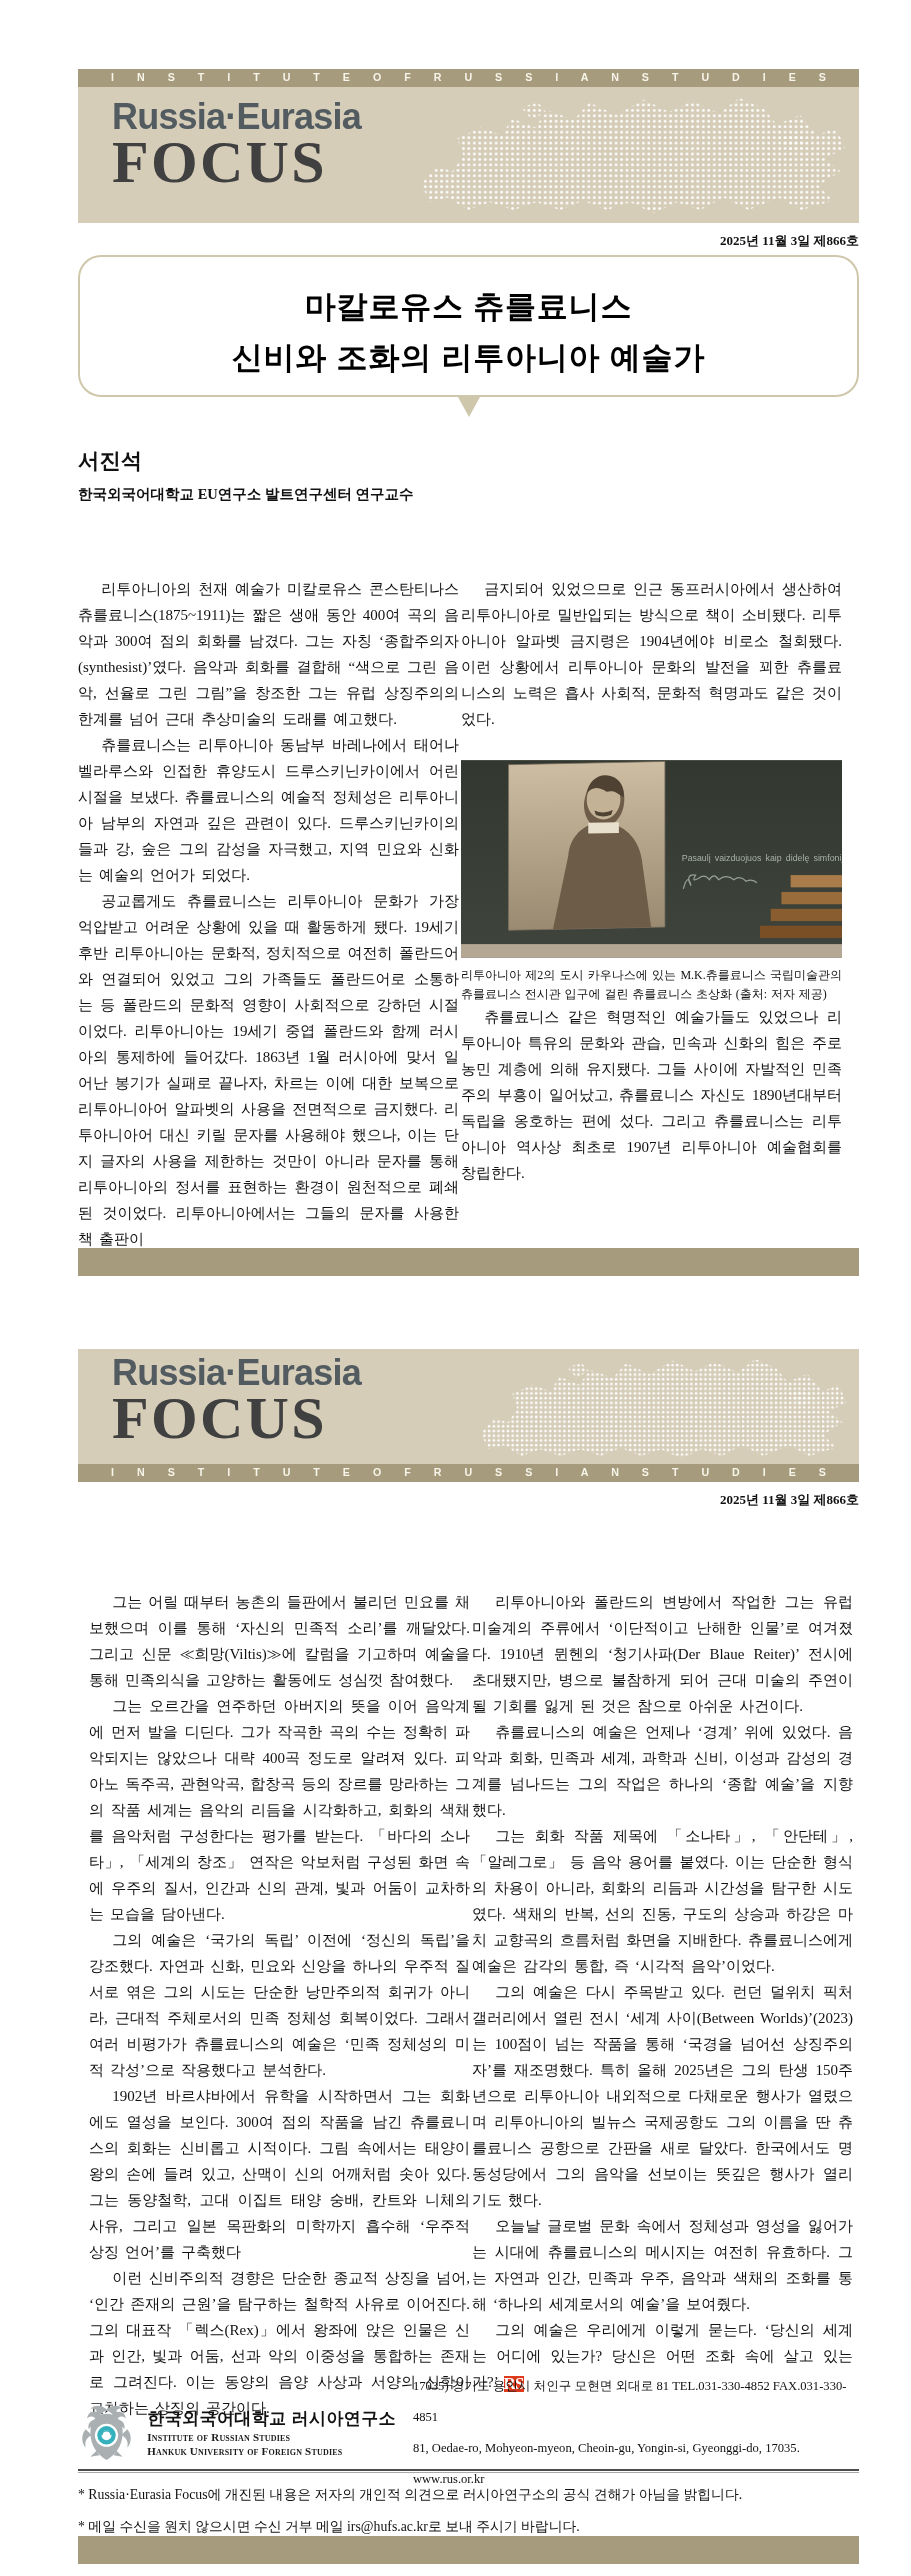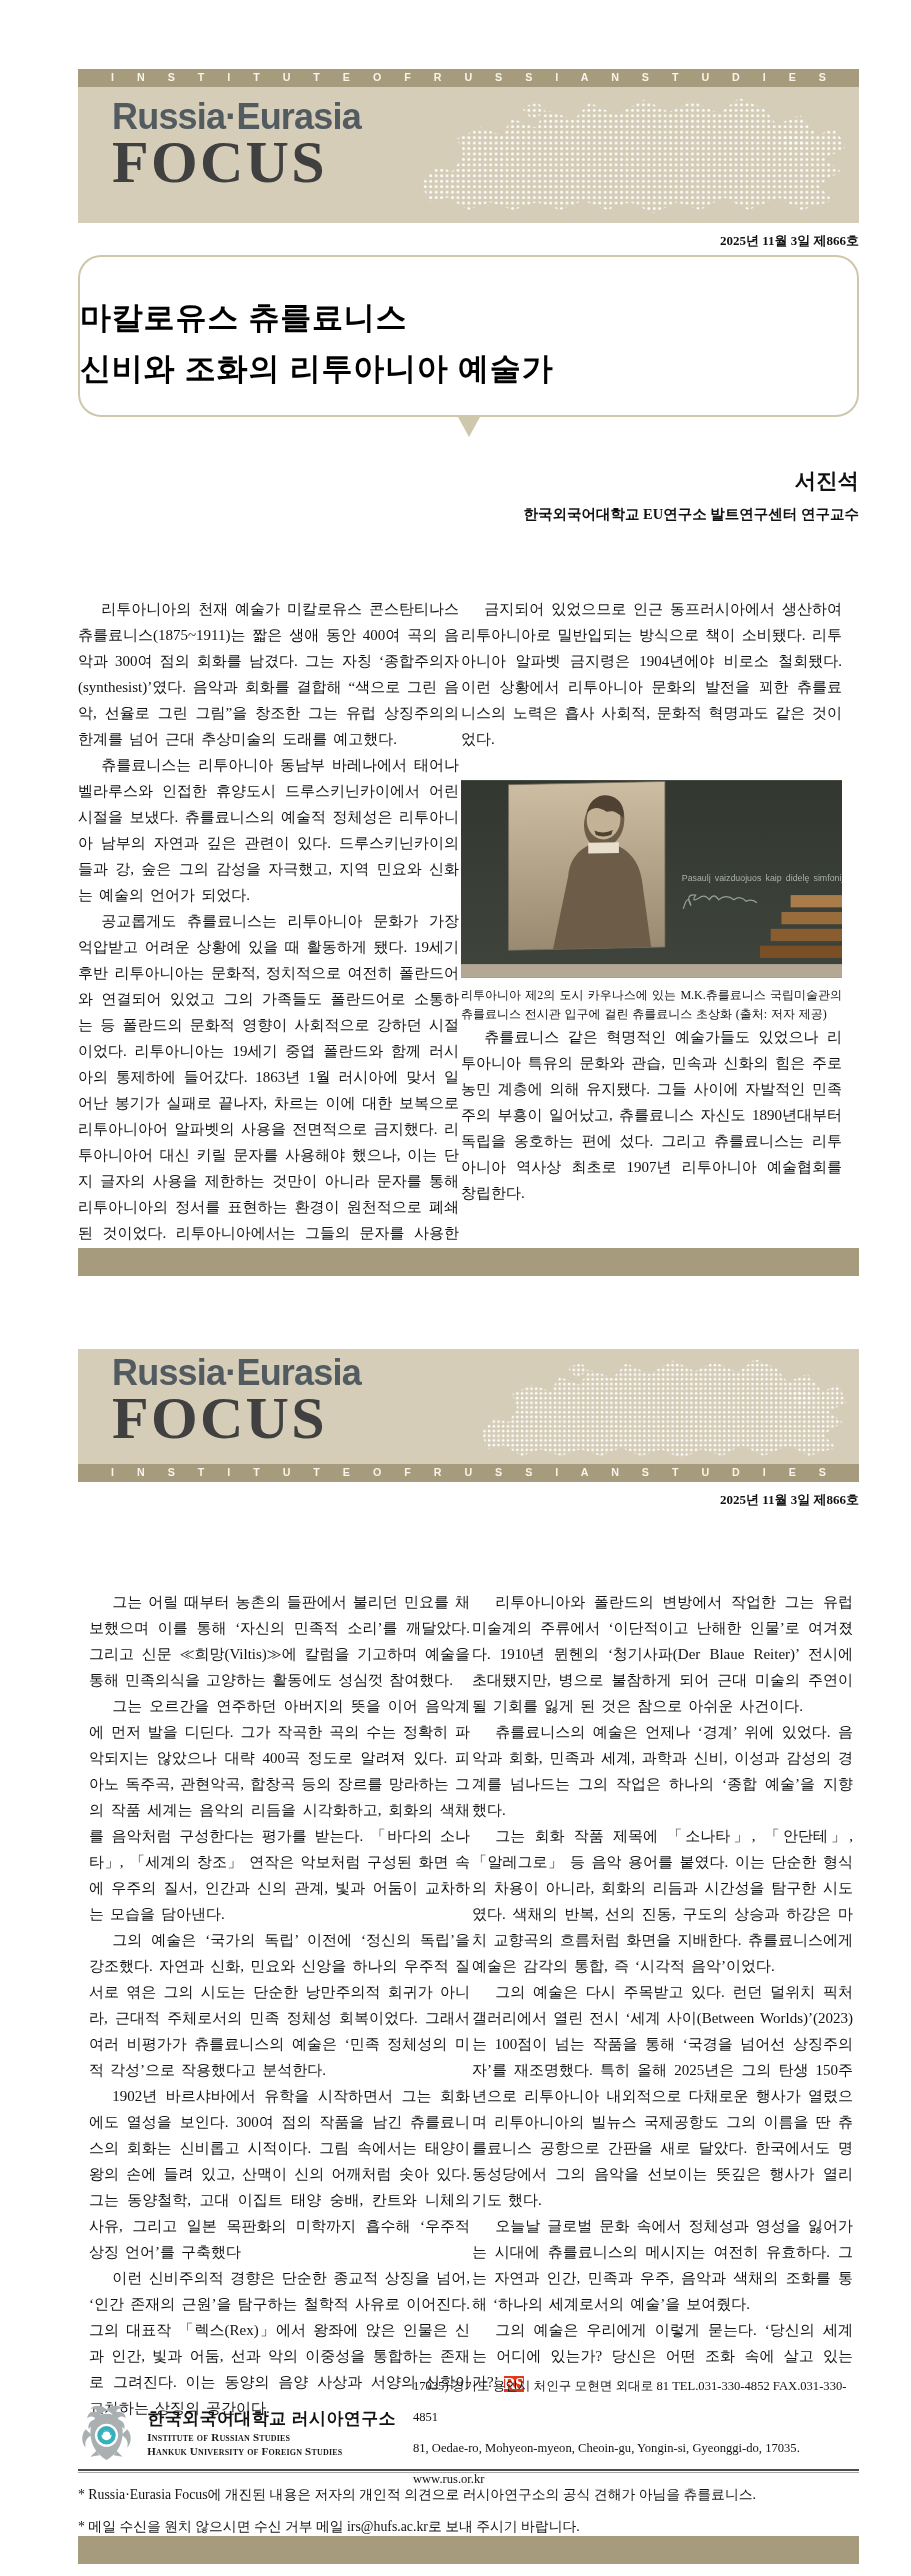--- a/index.html
+++ b/index.html
@@ -20,28 +20,28 @@
   .brand-top{font-family:"Liberation Sans","DejaVu Sans",sans-serif;font-weight:bold;
              font-size:36px;color:#525b60;letter-spacing:-0.8px;}
   .brand-main{font-family:"Liberation Serif","DejaVu Serif",serif;font-weight:bold;
               font-size:60px;color:#404040;letter-spacing:2.3px;margin-top:-3.1px;}
   .mapwrap{position:absolute;right:3.1px;top:1.5px;}
   .masthead2-wrap{margin-top:61px;}
 
   .issue{margin-top:9.2px;text-align:right;font-weight:bold;font-size:13px;height:18.4px;}
 
   
-  .title-box{box-sizing:border-box;margin-top:4.6px;height:162px;border:2.3px solid #cfc7ab;
-             border-radius:23px;padding-top:35px;}
+  .title-box{box-sizing:border-box;margin-top:4.6px;height:142px;border:2.3px solid #cfc7ab;
+             border-radius:23px;text-align:center;padding-top:24px;}
   .title-line{font-family:"Liberation Sans","DejaVu Sans",sans-serif;font-weight:bold;
               font-size:31px;line-height:51px;color:#000;letter-spacing:0.8px;}
   .arrow-down{width:0;height:0;margin:0 auto;border-left:11.5px solid transparent;
               border-right:11.5px solid transparent;border-top:20px solid #cfc7ab;}
 
-  .author{margin-top:29px;text-align:right;}
+  .author{margin-top:29px;text-align:left;}
   .author-name{font-size:21.4px;font-weight:bold;}
   .author-affil{margin-top:10.7px;font-size:14.5px;font-weight:bold;}
 
   
   .cols{display:flex;gap:2px;margin-top:72px;}
   #page2 .cols{margin-top:80px;margin-left:11px;}
   .col{width:381px;font-size:15px;line-height:26px;text-align:justify;word-spacing:2.3px;}
   .col p{margin:0;text-indent:1.55em;}
   figure{margin:27.6px 0 0 0;}
   .caption{margin-top:7.7px;font-size:12px;line-height:19px;text-indent:0 !important;
@@ -236,21 +236,21 @@
           <div class="f-org-en">Hankuk University of Foreign Studies</div>
         </div>
         <div class="f-addr">
           <div>17035) 경기도 용인시 처인구 모현면 외대로 81   TEL.031-330-4852   FAX.031-330-4851</div>
           <div>81, Oedae-ro, Mohyeon-myeon, Cheoin-gu, Yongin-si, Gyeonggi-do, 17035.  www.rus.or.kr</div>
         </div>
       </div>
       <div class="f-rule-a"></div>
       <div class="f-rule-b"></div>
       <div class="f-notes">
-        <div>* Russia·Eurasia Focus에 개진된 내용은 저자의 개인적 의견으로 러시아연구소의 공식 견해가 아님을 츄를료니스.</div>
+        <div>* Russia·Eurasia Focus에 개진된 내용은 저자의 개인적 의견으로 러시아연구소의 공식 견해가 아님을 밝힙니다.</div>
         <div>* 메일 수신을 원치 않으시면 수신 거부 메일 irs@hufs.ac.kr로 보내 주시기 바랍니다.</div>
       </div>
     </div>
 
     <div class="bottom-band"></div>
   </section>
 
 </div>
 
 

